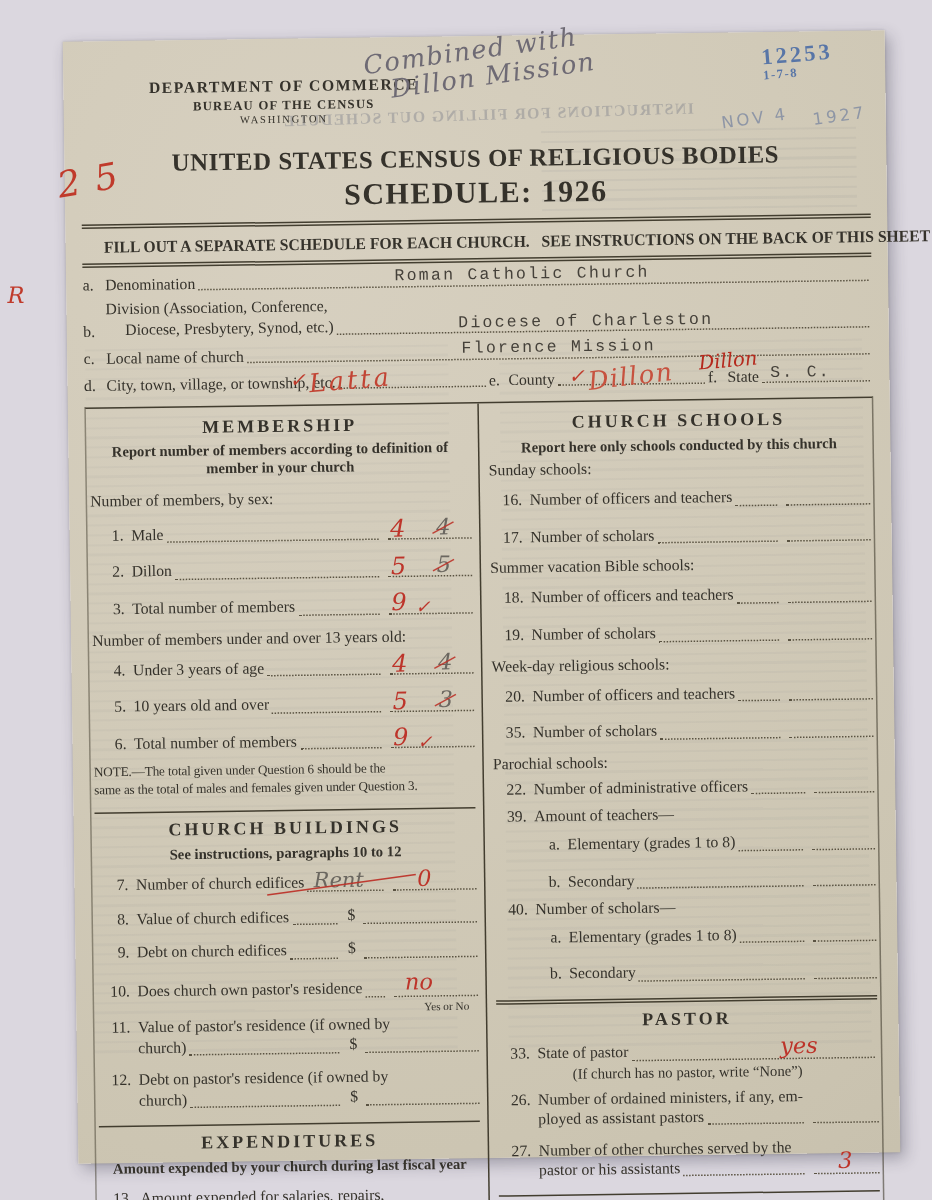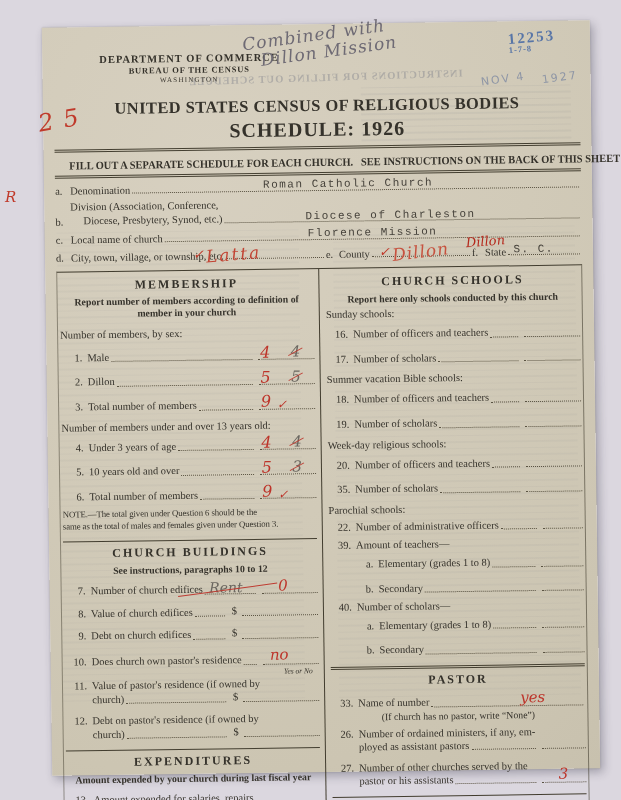--- a/index.html
+++ b/index.html
@@ -91,21 +91,21 @@
   .q.sub .qn{width:12px;}
 
   .a-red{position:absolute;right:44px;bottom:0px;font-size:16px;}
   .a-red2{position:absolute;right:30px;bottom:1px;font-size:15px;}
   .a-pencil{position:absolute;right:14px;bottom:1px;font-size:15px;}
   .a-pencil::after{content:"";position:absolute;left:-3px;right:-3px;top:50%;
     border-top:1.5px solid rgba(189,52,42,.9);transform:rotate(-28deg);}
   .a-check{position:absolute;right:28px;bottom:-1px;font-size:12px;color:#bd342a;}
   .a-rent{position:absolute;right:75px;bottom:0px;font-size:14px;}
   .rent-strike{position:absolute;right:40px;bottom:6px;width:100px;border-top:1.7px solid rgba(189,52,42,.95);transform:rotate(-7deg);}
-  .yesno{position:absolute;right:6px;bottom:-9px;font-size:7.5px;font-style:italic;}
+  .yesno{position:absolute;right:6px;bottom:-9px;font-size:7.5px;}
   .q10wrap{margin-bottom:10px;}
 
   .note{font-size:8.8px;line-height:1.3;margin-top:6px;letter-spacing:-.1px;}
   .rule{border-top:1.2px solid #423d2f;margin-top:9px;}
   .rule2{border-top:3px double #423d2f;margin-top:9px;}
 
   .item{margin-top:8px;font-size:10.5px;line-height:1.25;}
   .item .first{display:flex;}
   .lastline{display:flex;align-items:flex-end;padding-left:27px;position:relative;}
 
@@ -414,21 +414,21 @@
           <span class="lbl">Secondary</span>
           <span class="lead"></span>
             <span class="anslead" style="width:42px;"></span>
         </div>
 
         <div class="rule2"></div>
         <div class="sect">PASTOR</div>
 
         <div class="q">
           <span class="qn">33.</span>
-          <span class="lbl">Name of number</span>
+          <span class="lbl">State of pastor</span>
           <span class="lead"></span>
           <span class="a-red2 hw red" style="right:40px;bottom:2px;margin-top:35px;">yes</span>
         </div>
         <div class="cnote">(If church has no pastor, write “None”)</div>
 
         <div class="item" style="margin-top:5px;">
           <div class="first">
               <span class="qn">26.</span>
             <span>Number of ordained ministers, if any, em-</span>
             </div>

